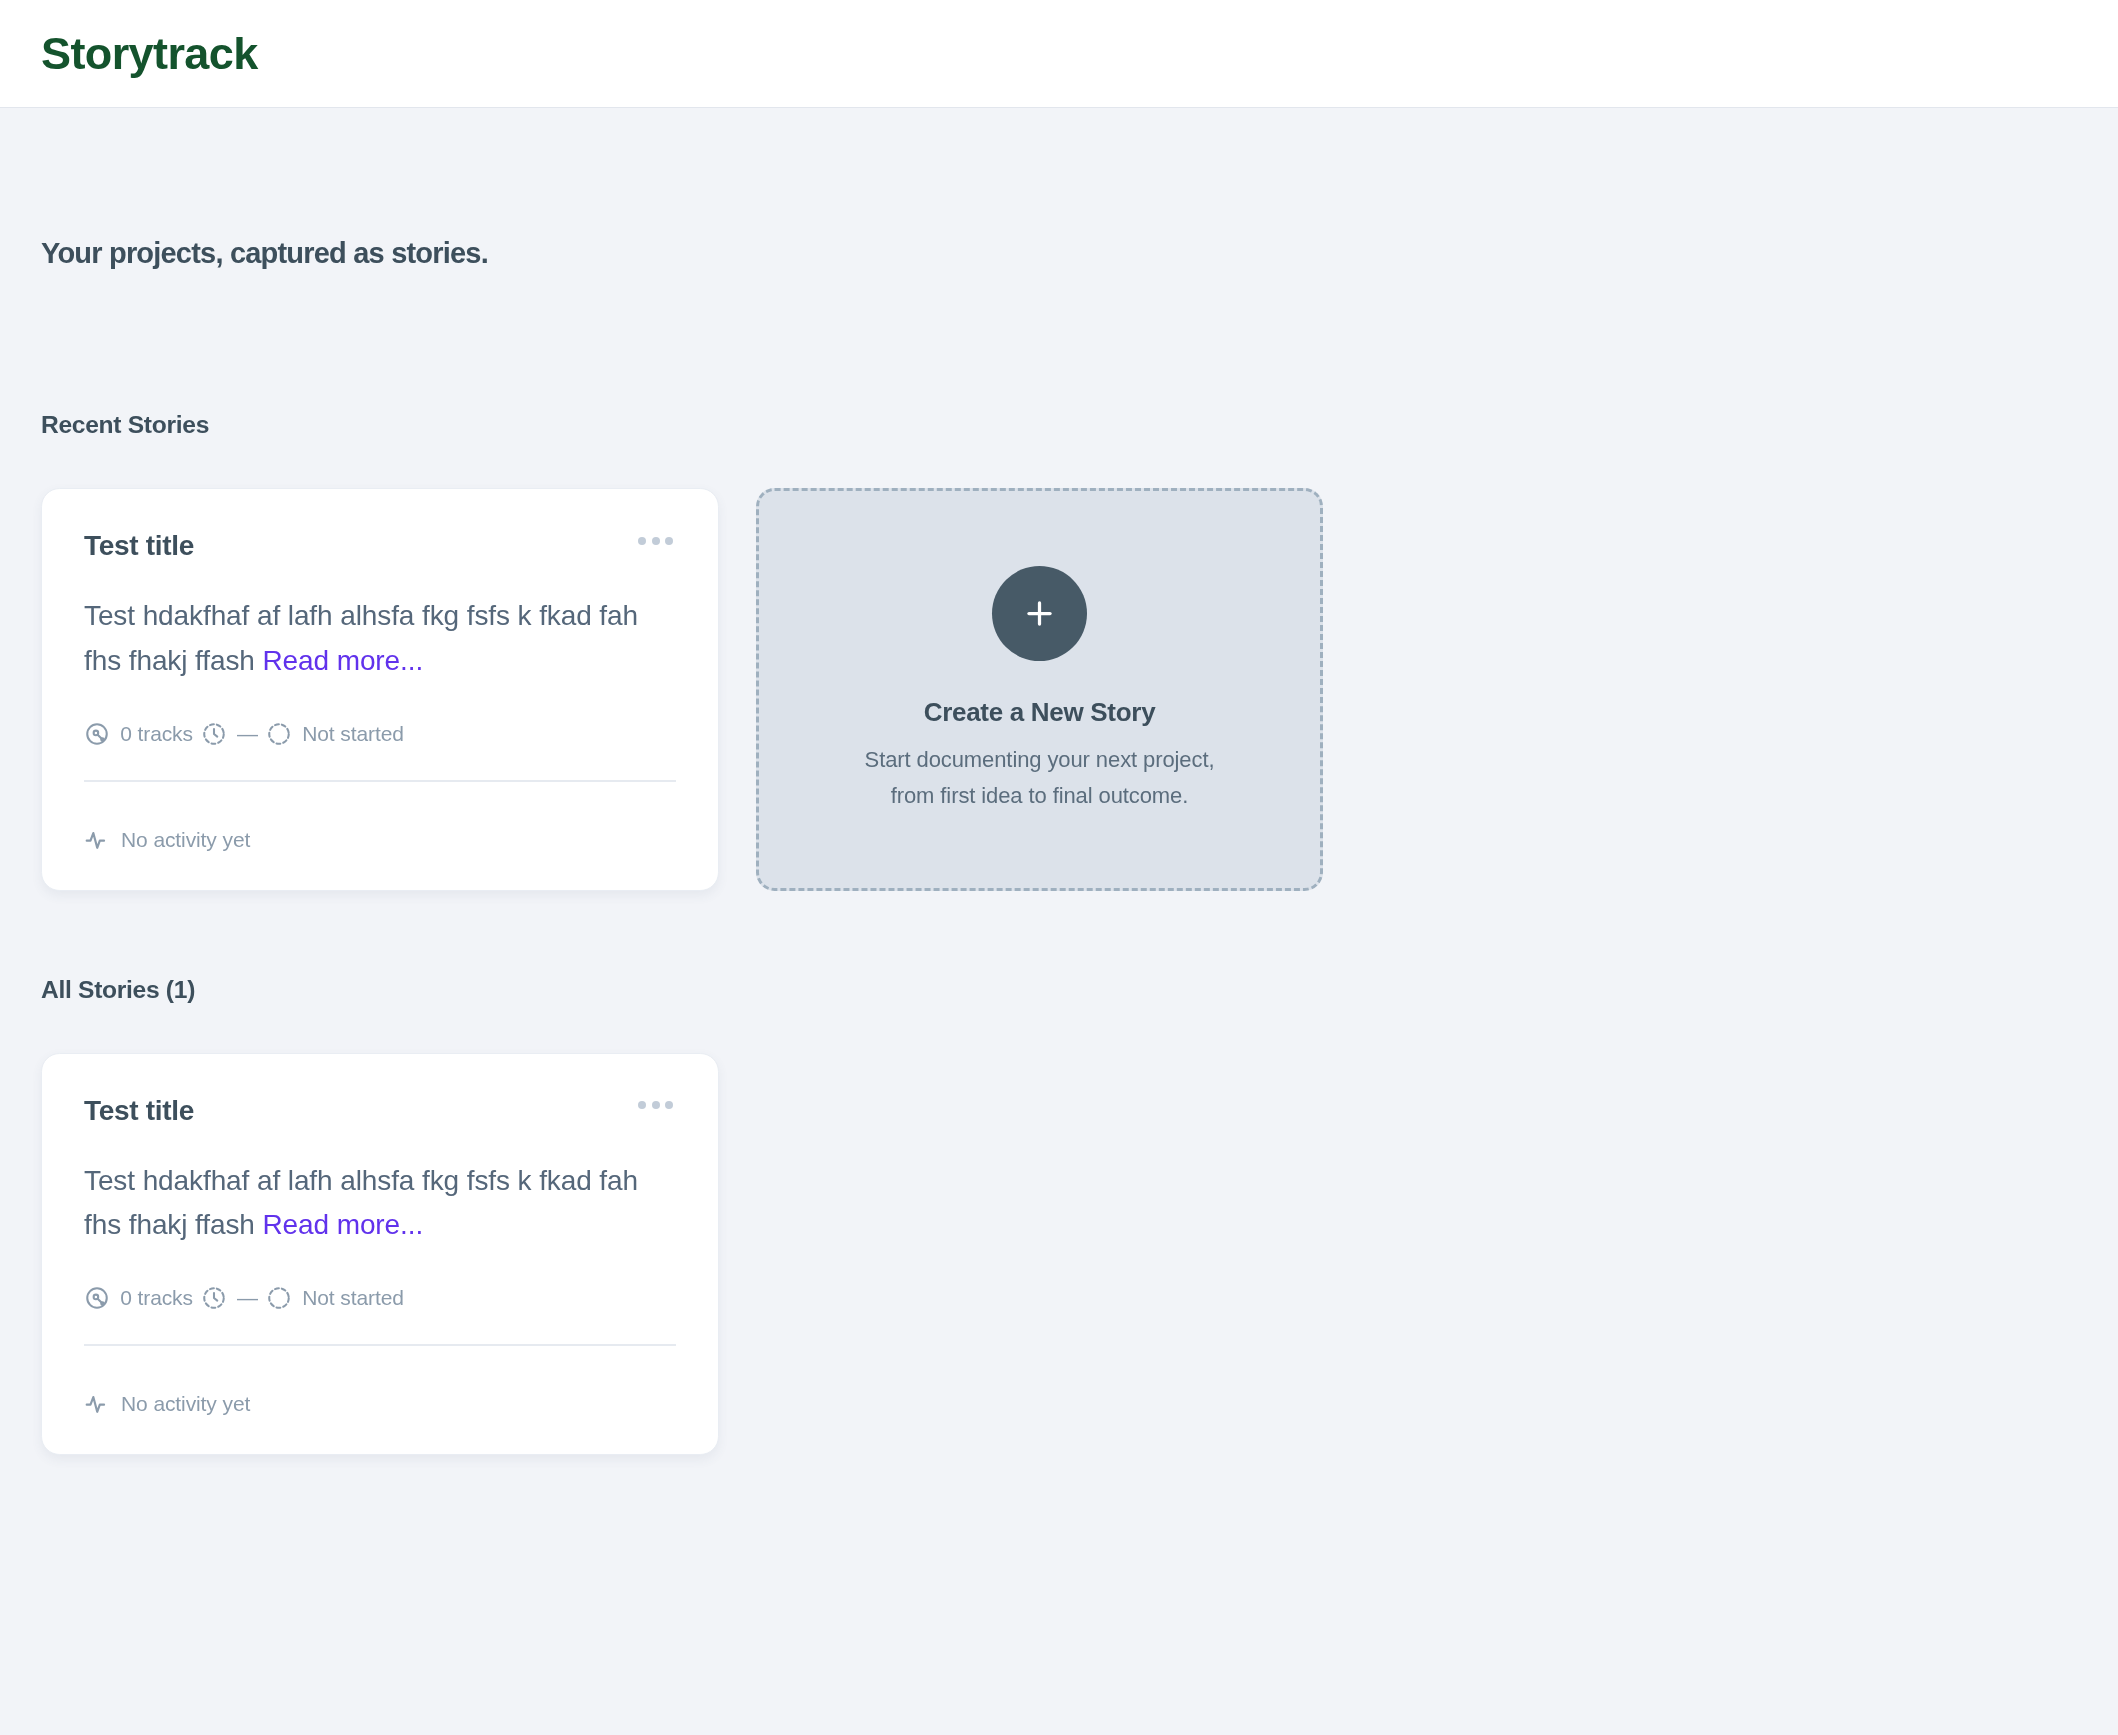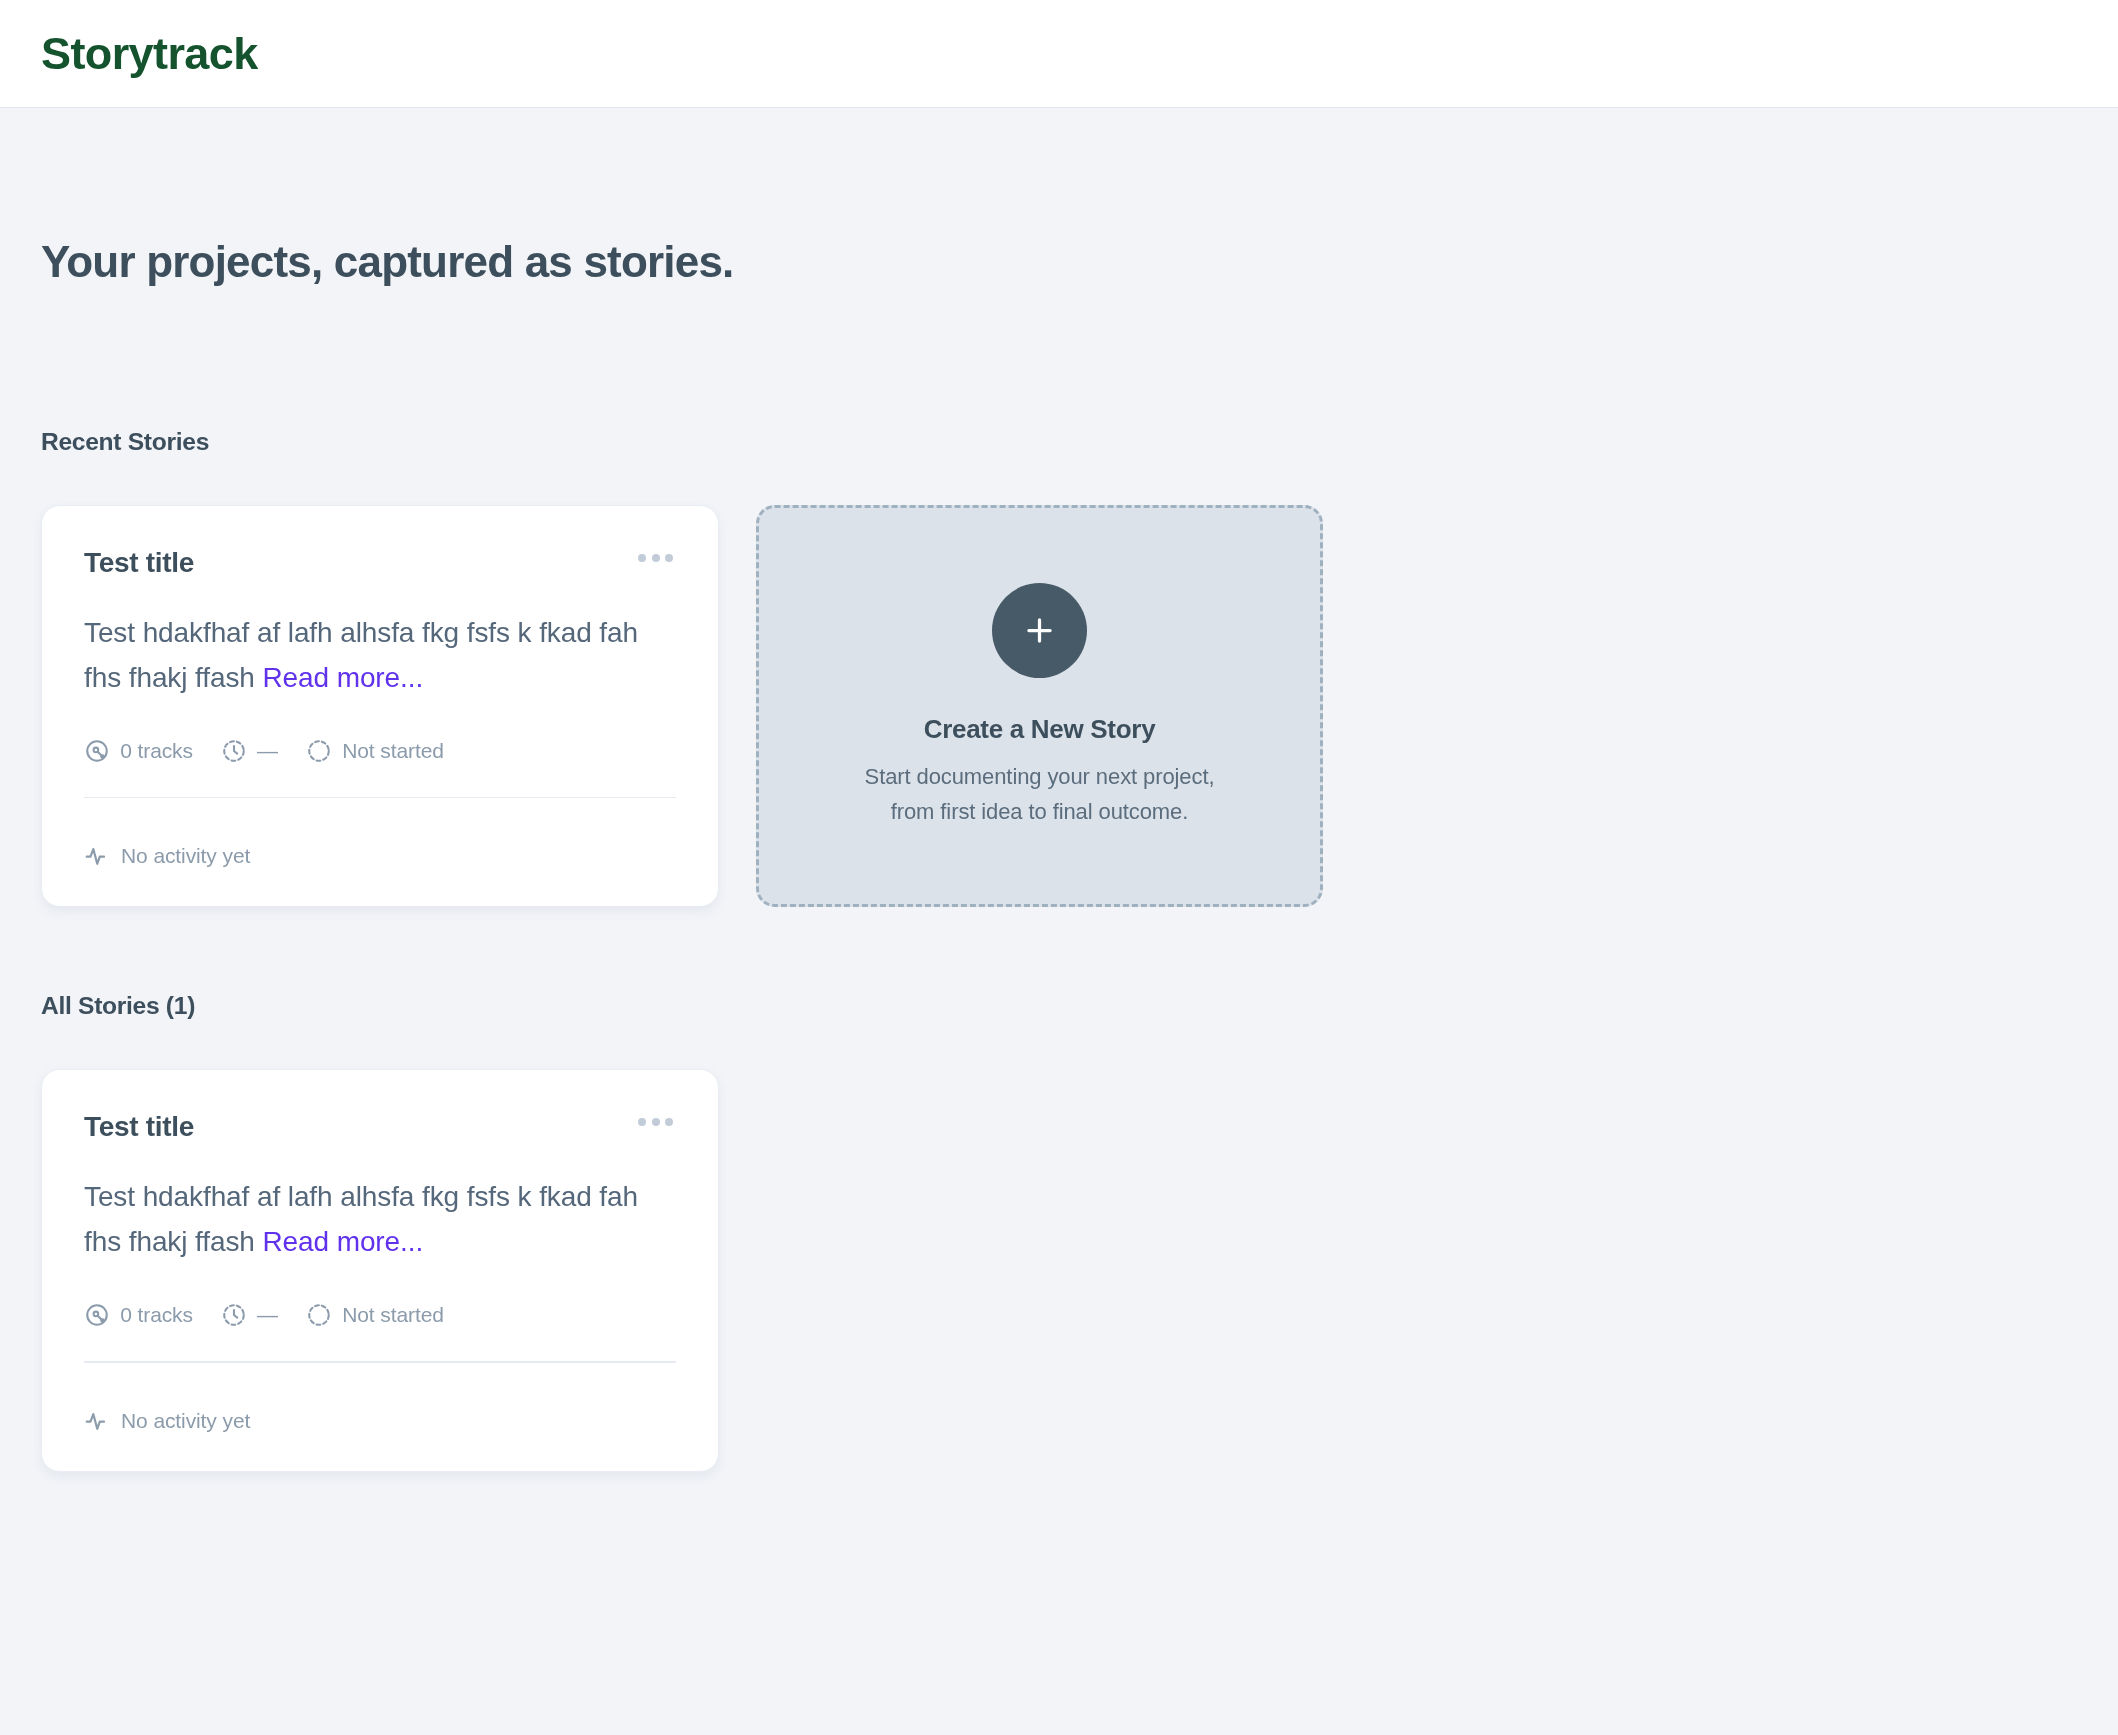--- a/index.html
+++ b/index.html
@@ -36,21 +36,21 @@
   }
 
   .hero {
     display: flex;
     align-items: flex-start;
     justify-content: space-between;
     padding-top: 129px;
   }
 
   .hero-title {
-    font-size: 44px;
+    font-size: 29px;
     font-weight: 700;
     color: #3d4f5c;
     letter-spacing: -0.8px;
     line-height: 1.12;
   }
 
   .hero-sub {
     margin-top: 17px;
     font-size: 24px;
     font-weight: 400;
@@ -124,21 +124,21 @@
   }
   .read-more {
     color: #6132ec;
     cursor: pointer;
   }
 
   .card-meta {
     margin-top: 38px;
     display: flex;
     align-items: center;
-    gap: 28px;
+    gap: 8px;
     color: #8b9bab;
     font-size: 21px;
     letter-spacing: -0.1px;
   }
   .meta-item {
     display: flex;
     align-items: center;
     gap: 10.2px;
     white-space: nowrap;
   }

